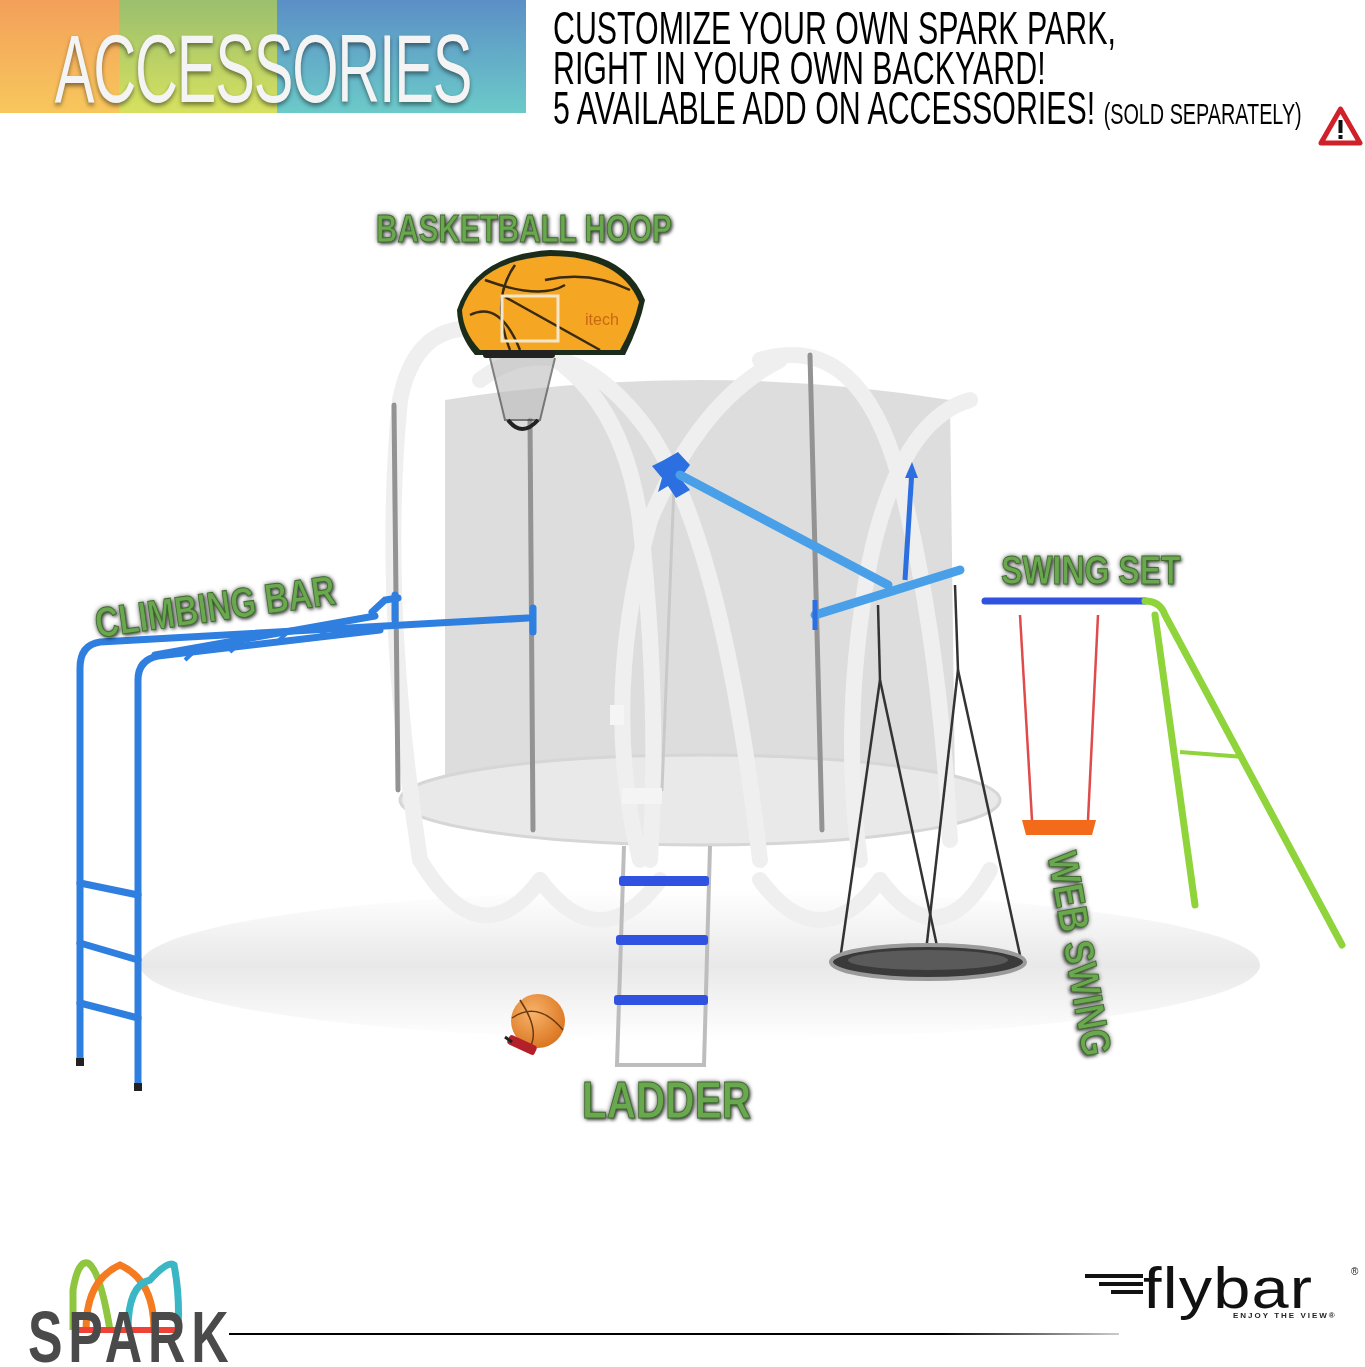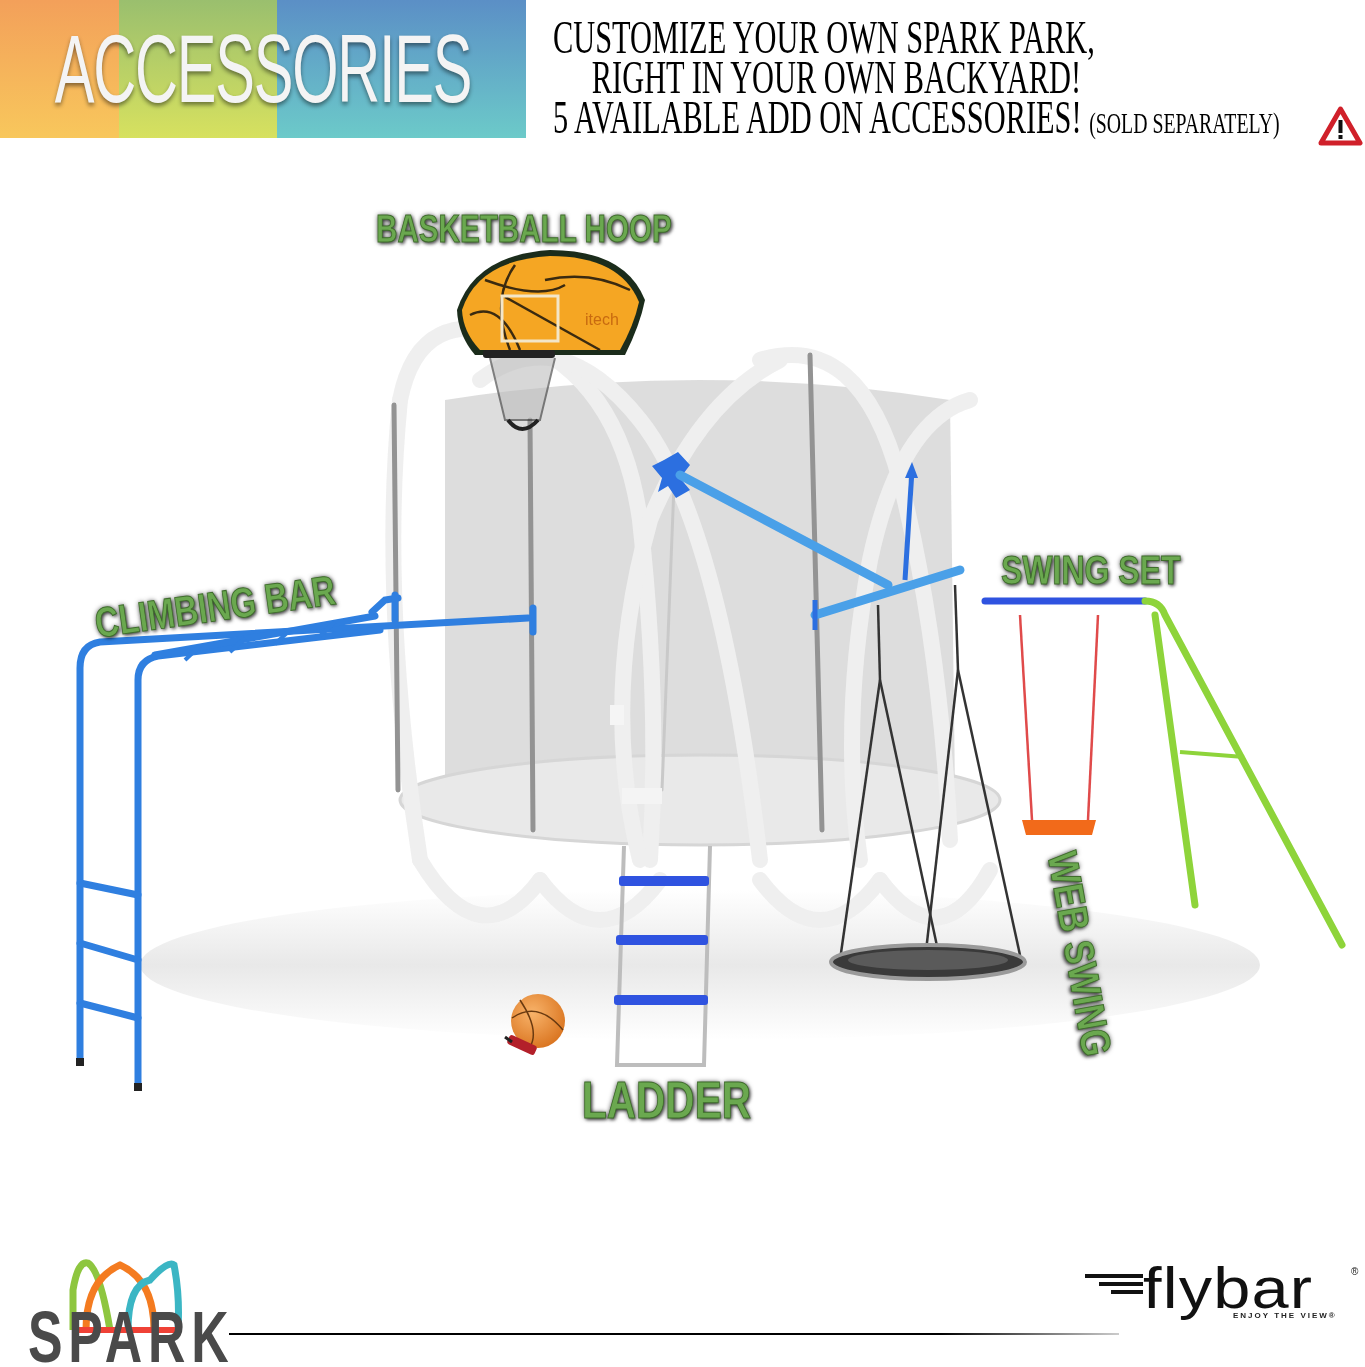--- a/index.html
+++ b/index.html
@@ -1,25 +1,25 @@
 <!DOCTYPE html>
 <html><head>
 <meta charset="utf-8">
 <style>
   html, body { margin:0; padding:0; background:#ffffff; }
   body { width:1365px; height:1367px; position:relative; overflow:hidden; font-family:"Liberation Sans", sans-serif; }
-  .banner { position:absolute; left:0; top:0; width:526px; height:138px; display:flex; }
+  .banner { position:absolute; left:0; top:0; width:526px; height:113px; display:flex; }
   .band { height:100%; }
   .band-1 { width:119px; background:linear-gradient(180deg,#f3a05a 0%,#f8c75c 100%); }
   .band-2 { width:158px; background:linear-gradient(180deg,#9abf6e 0%,#d7e15f 100%); }
   .band-3 { width:249px; background:linear-gradient(180deg,#5b8fc6 0%,#6ccac9 100%); }
   .banner-title { position:absolute; left:0; top:0; width:526px; height:138px; display:flex; align-items:center; justify-content:center;
     font-family:"Liberation Sans", sans-serif; font-size:96px; color:#f4f4f4; letter-spacing:-2px;
     transform:scaleX(0.62); transform-origin:center; text-shadow:0 3px 6px rgba(0,0,0,0.45); font-weight:400; }
-  .headline { position:absolute; left:553px; top:19px; width:800px; color:#000; font-family:Liberation Serif, serif;text-align:right; }
+  .headline { position:absolute; left:553px; top:10px; width:800px; color:#000; font-family:Liberation Sans, sans-serif; }
   .headline .line { font-size:46px; line-height:37px; transform:scaleX(0.66); transform-origin:left; white-space:nowrap; display:block; height:40px; }
   .headline .small { font-size:30px; }
   .warn { position:absolute; left:1318px; top:106px; width:45px; height:40px; }
   .label { position:absolute; color:#6aa84f; font-weight:bold; font-family:"Liberation Sans", sans-serif;
     -webkit-text-stroke:1px #3f6d2c; text-shadow:0 0 6px rgba(0,0,0,0.7), 2px 2px 4px rgba(0,0,0,0.6);
     transform-origin:left top; white-space:nowrap; letter-spacing:0px; }
   .scene { position:absolute; left:0; top:140px; width:1365px; height:1080px; }
   .footer-logo { position:absolute; left:28px; top:1225px; width:190px; height:140px; }
   .spark-word { position:absolute; left:28px; top:1296px; font-size:72px; color:#4a4a4a; font-weight:bold; letter-spacing:8px;
     transform:scaleX(0.72); transform-origin:left; font-family:"Liberation Sans", sans-serif; }

